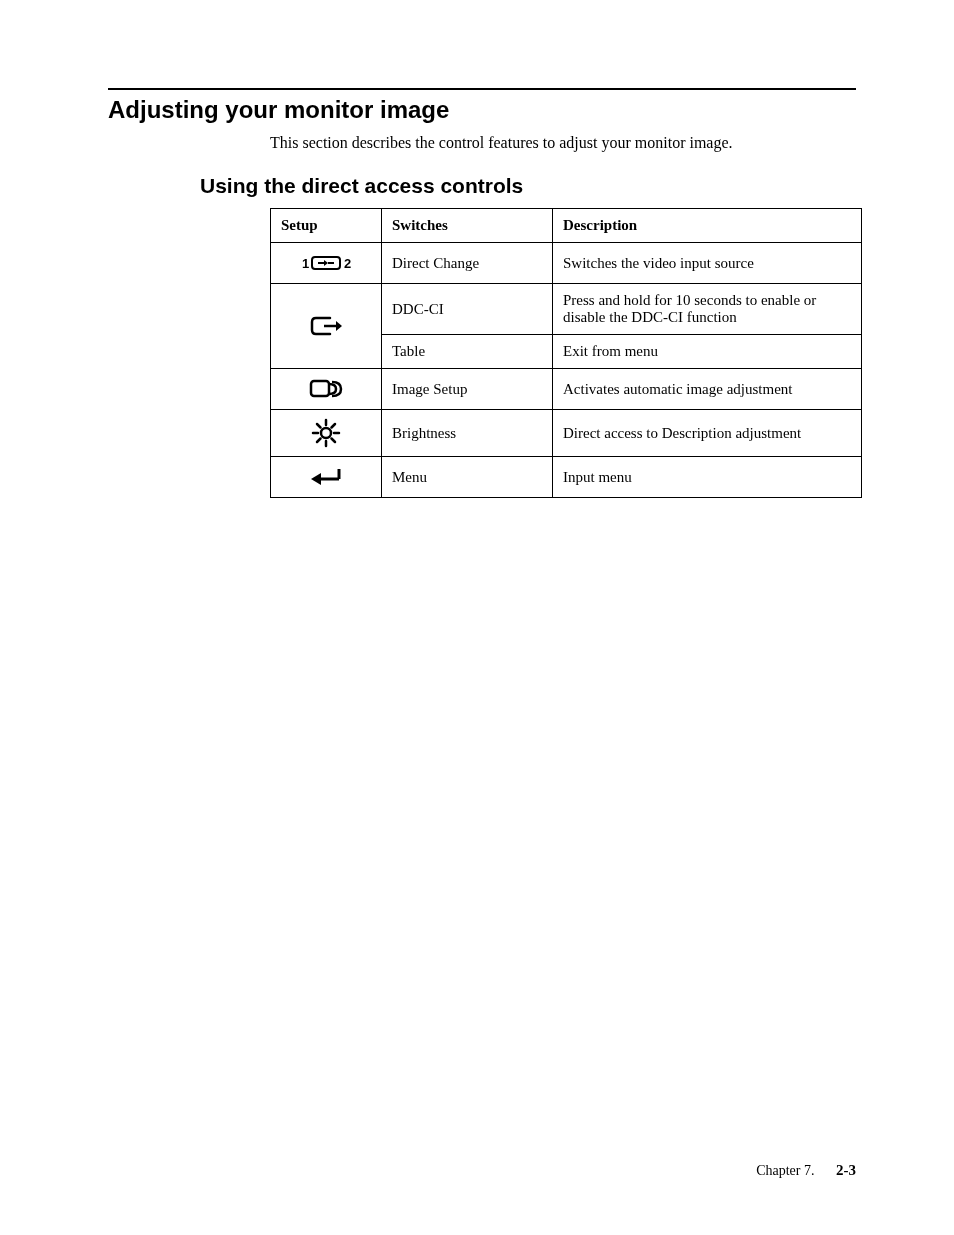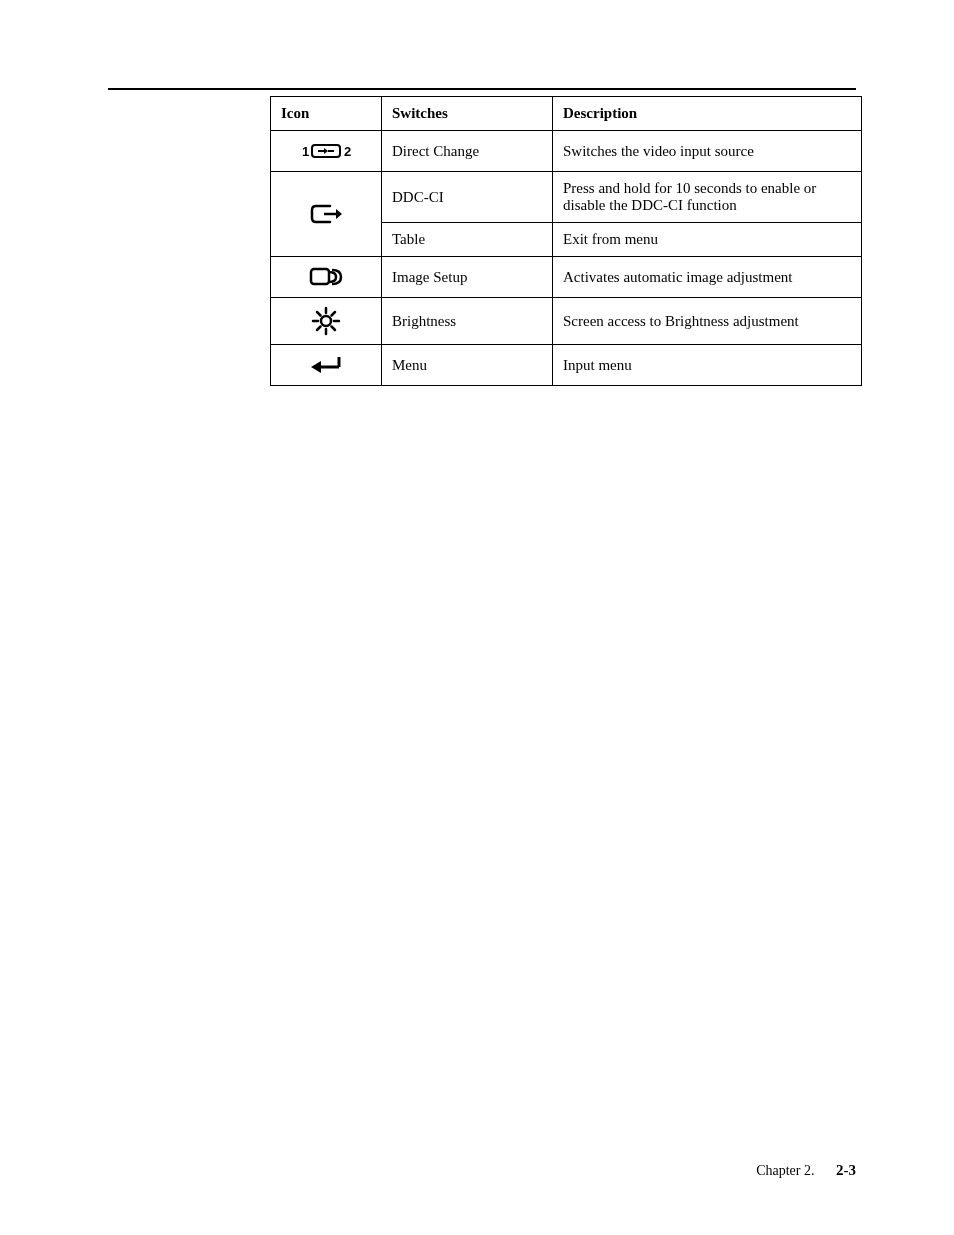--- a/index.html
+++ b/index.html
@@ -96,29 +96,34 @@
     font-weight: 700;
     margin-left: 18px;
     font-size: 15px;
   }
 </style>
 </head>
 <body>
 
 <div class="page">
   <hr class="rule">
-
-
+  <h1 class="section-title">Adjusting your monitor image</h1>
+
+  <div class="body-indent">
+    <p class="intro">This section describes the control features to adjust your monitor image.</p>
+  </div>
+
+  <h2 class="subsection-title">Using the direct access controls</h2>
 
   <div class="body-indent">
 
     <table class="controls">
       <thead>
         <tr>
-          <th>Icon</th>
+          <th>Setup</th>
           <th>Switches</th>
           <th>Description</th>
         </tr>
       </thead>
       <tbody>
         <tr>
           <td class="icon-cell">
             <svg width="52" height="24" viewBox="0 0 52 24">
               <text x="2" y="17" font-family="Arial" font-size="13" font-weight="700">1</text>
               <rect x="12" y="6" width="28" height="12" rx="3" ry="3" fill="none" stroke="#000" stroke-width="2"></rect>
@@ -174,35 +179,35 @@
                 <line x1="2" y1="15" x2="7" y2="15"></line>
                 <line x1="23" y1="15" x2="28" y2="15"></line>
                 <line x1="6" y1="6" x2="9.5" y2="9.5"></line>
                 <line x1="20.5" y1="20.5" x2="24" y2="24"></line>
                 <line x1="6" y1="24" x2="9.5" y2="20.5"></line>
                 <line x1="20.5" y1="9.5" x2="24" y2="6"></line>
               </g>
             </svg>
           </td>
           <td class="control-cell">Brightness</td>
-          <td>Screen access to Brightness adjustment</td>
+          <td>Direct access to Description adjustment</td>
         </tr>
 
         <tr>
           <td class="icon-cell">
             <svg width="34" height="24" viewBox="0 0 34 24">
               <line x1="30" y1="4" x2="30" y2="14" stroke="#000" stroke-width="3"></line>
               <line x1="30" y1="14" x2="10" y2="14" stroke="#000" stroke-width="3"></line>
               <polygon points="12,8 12,20 2,14" fill="#000"></polygon>
             </svg>
           </td>
           <td class="control-cell">Menu</td>
           <td>Input menu</td>
         </tr>
       </tbody>
     </table>
   </div>
 
   <div class="footer">
-    <span class="chapter-label">Chapter 2.</span>
+    <span class="chapter-label">Chapter 7.</span>
     <span class="page-num">2-3</span>
   </div>
 </div>
 
 </body></html>

